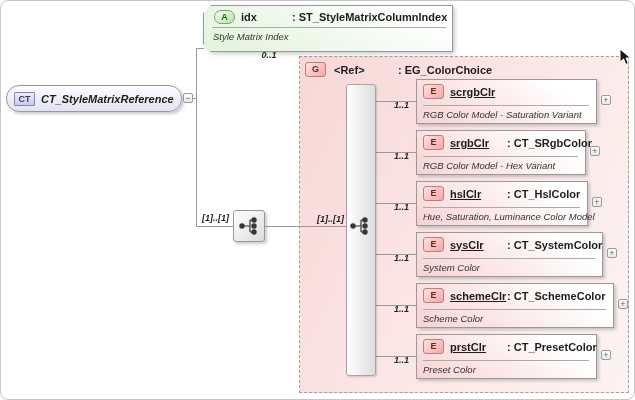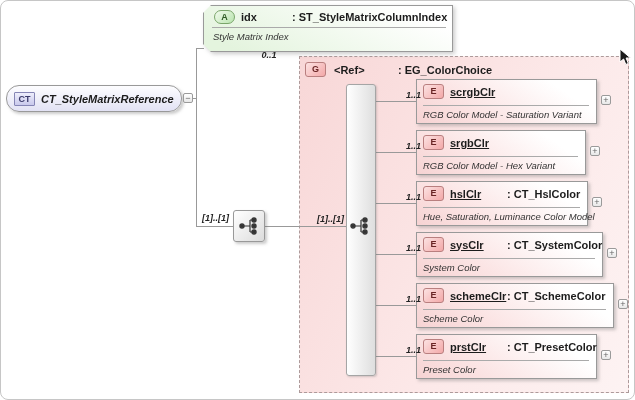--- a/index.html
+++ b/index.html
@@ -66,21 +66,21 @@
   
   .el{position:absolute;height:45px;box-sizing:border-box;border:1px solid #999;
       background:linear-gradient(215deg,#ffffff 20%,#fbe3e3 70%,#f6d3d3 100%);
       box-shadow:2px 2px 3px rgba(110,110,110,0.35);z-index:4;}
   .el .hdr{position:absolute;left:6px;top:4px;display:flex;align-items:center;}
   .el .hdr .badge{height:15px;line-height:13px;}
   .el .hdr .name{min-width:57px;margin-left:6px;text-decoration:underline;}
   .el .sep{position:absolute;left:6px;right:7px;top:25px;height:1px;background:#aaa;}
   .el .ann-t{position:absolute;left:6px;top:29px;}
   .el-line{position:absolute;left:375px;width:40px;height:1px;background:#999;z-index:2;}
-  .el-card{position:absolute;width:63px;left:357px;}
+  .el-card{position:absolute;width:63px;left:345px;margin-top:10px;}
   .cursor{position:absolute;left:618px;top:47px;z-index:9;}
 </style>
 </head>
 <body>
 
 <div class="canvas">
 
   <div class="line" style="left:192px;top:97px;width:4px;height:1px;"></div>
   <div class="line" style="left:195px;top:47px;width:1px;height:179px;"></div>
   <div class="line" style="left:195px;top:47px;width:8px;height:1px;"></div>
@@ -157,20 +157,21 @@
     <div class="el-line" style="top: 100px;"></div>
     <div class="card el-card" style="top: 89px;">1..1</div>
     <div class="sq el-p" style="left: 600px; top: 94px;">+</div>
   </div>
 
   <div>
     <div class="el" style="left: 415px; top: 129px; width: 170px;">
       <div class="hdr">
         <span class="badge pk el-b">E</span>
         <span class="bold name el-n">srgbClr</span>
+        <span class="bold el-t">: CT_SRgbColor</span>
       </div>
       <div class="sep"></div>
       <div class="ann ann-t el-a">RGB Color Model - Hex Variant</div>
     </div>
     <div class="el-line" style="top: 151px;"></div>
     <div class="card el-card" style="top: 140px;">1..1</div>
     <div class="sq el-p" style="left: 589px; top: 145px;">+</div>
   </div>
 
   <div>

